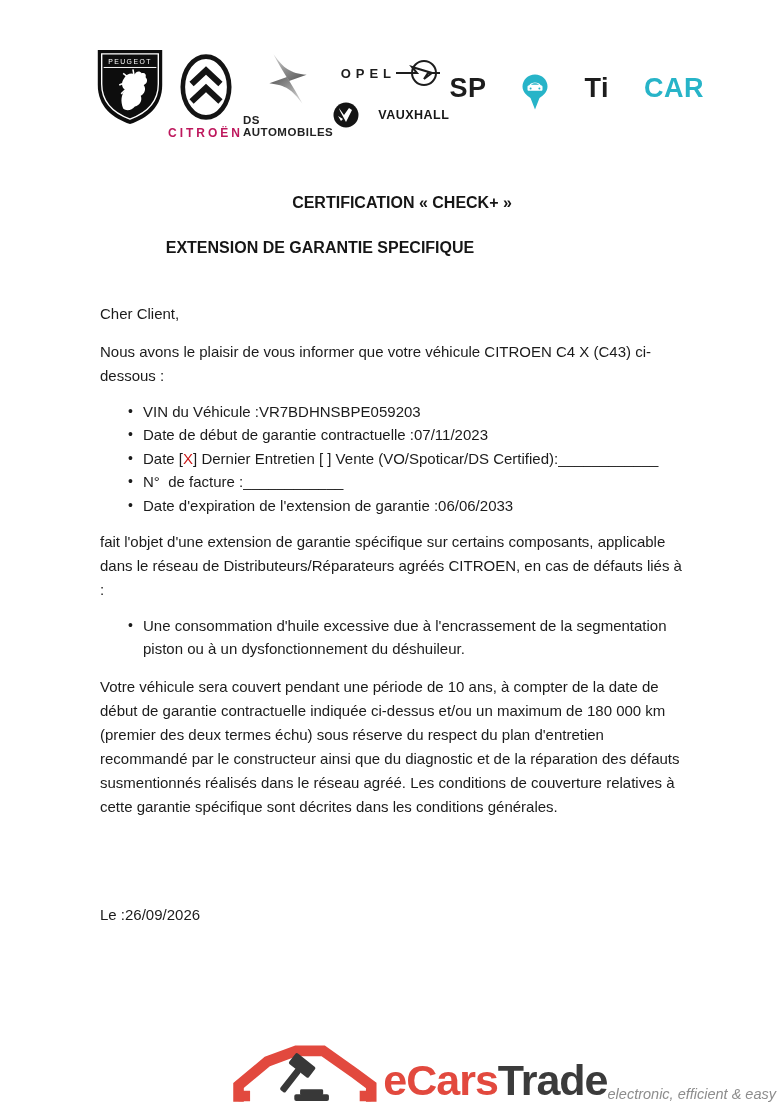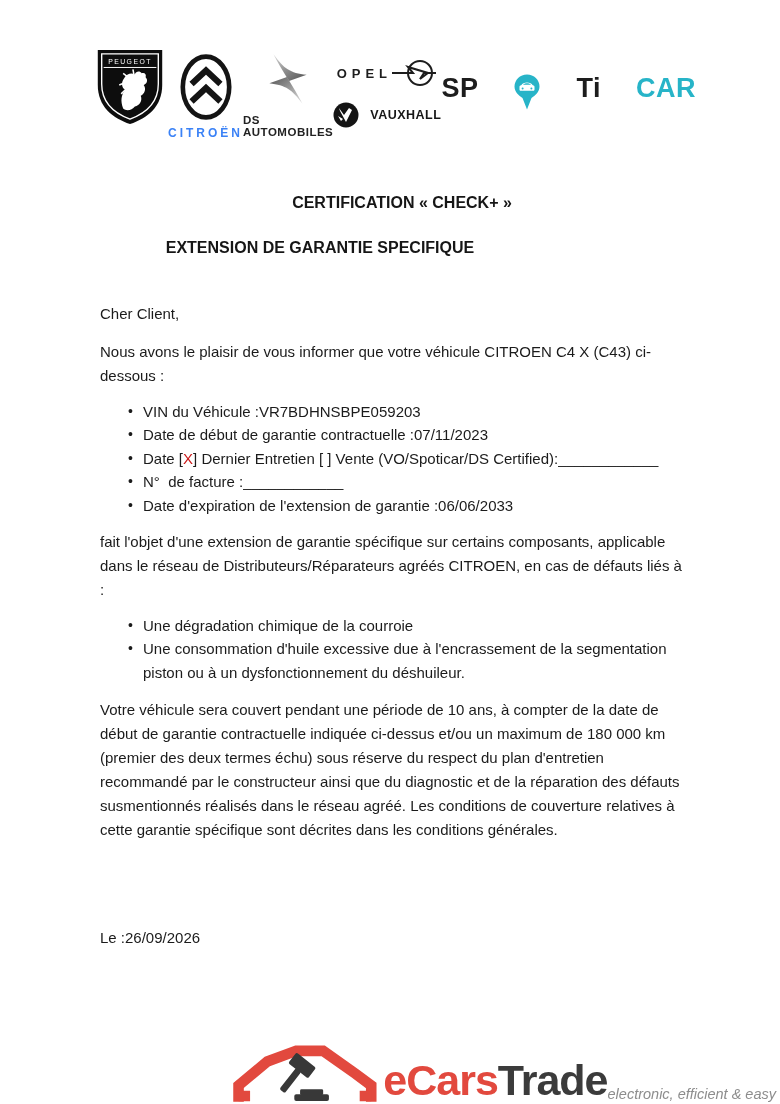--- a/index.html
+++ b/index.html
@@ -6,25 +6,25 @@
   .page {
     position:relative; width:780px; height:1104px; margin:0 auto;
     background:#ffffff; overflow:hidden;
     font-family:"Liberation Sans", sans-serif; color:#1b1b1b;
   }
 
   
   .logos { position:absolute; top:46px; left:92px; width:596px;
            display:flex; justify-content:space-between; align-items:flex-start; }
   .logo-block { display:flex; flex-direction:column; align-items:center; }
-  .citroen-word { font-size:12px; font-weight:600; letter-spacing:3px; color:#3b82f6; margin-top:6px; }
+  .citroen-word { font-size:12px; font-weight:600; letter-spacing:3px; color:#be185d; margin-top:6px; }
   .ds-word { font-size:11.5px; font-weight:700; letter-spacing:0.5px; color:#222; margin-top:6px; }
   .opel-row { display:flex; align-items:center; margin-top:12px; }
   .opel-word { font-size:13px; font-weight:700; letter-spacing:5px; color:#1d1d1d; }
-  .vaux-row { display:flex; align-items:center; gap:11px; margin-top:14px; }
+  .vaux-row { display:flex; align-items:center; gap:19px; margin-top:14px; }
   .vaux-word { font-size:12.5px; font-weight:800; letter-spacing:0.5px; color:#171717; }
   .spoticar { display:flex; align-items:center; margin-top:24px;gap:35px; }
   .spoticar .dark { font-size:27px; font-weight:800; color:#1d1d1d; letter-spacing:0.5px; }
   .spoticar .teal { font-size:27px; font-weight:800; color:#27b4c8; letter-spacing:0.5px; }
   .spoticar svg { margin:0 1px; position:relative; top:4px; }
 
   
   .title-wrap { position:absolute; top:194px; left:12px; width:780px; text-align:center; }
   .doc-title { font-size:16px; font-weight:700; color:#161616; }
   .subtitle-wrap { position:absolute; top:239px; left:0; width:640px; text-align:center; }
@@ -147,21 +147,20 @@
       <li><span>VIN du Véhicule :VR7BDHNSBPE059203</span></li>
       <li><span>Date de début de garantie contractuelle :07/11/2023</span></li>
       <li class="nowrap"><span>Date [</span><span class="flag-x">X</span><span>] Dernier Entretien [ ] Vente (VO/Spoticar/DS Certified):____________</span></li>
       <li><span>N°  de facture :____________</span></li>
       <li><span>Date d'expiration de l'extension de garantie :06/06/2033</span></li>
     </ul>
 
     <p style="margin-top:13px">fait l'objet d'une extension de garantie spécifique sur certains composants, applicable dans le réseau de Distributeurs/Réparateurs agréés CITROEN, en cas de défauts liés à :</p>
 
     <ul class="doc-list">
-      <li><span>Une dégradation chimique de la courroie</span></li>
       <li><span>Une consommation d'huile excessive due à l'encrassement de la segmentation piston ou à un dysfonctionnement du déshuileur.</span></li>
     </ul>
 
     <p>Votre véhicule sera couvert pendant une période de 10 ans, à compter de la date de début de garantie contractuelle indiquée ci-dessus et/ou un maximum de 180 000 km (premier des deux termes échu) sous réserve du respect du plan d'entretien recommandé par le constructeur ainsi que du diagnostic et de la réparation des défauts susmentionnés réalisés dans le réseau agréé. Les conditions de couverture relatives à cette garantie spécifique sont décrites dans les conditions générales.</p>
 
     <p class="date-line">Le :26/09/2026</p>
   </div>
 
   <div class="footer-brand">
     <svg width="150" height="62" viewBox="0 0 156 64">

